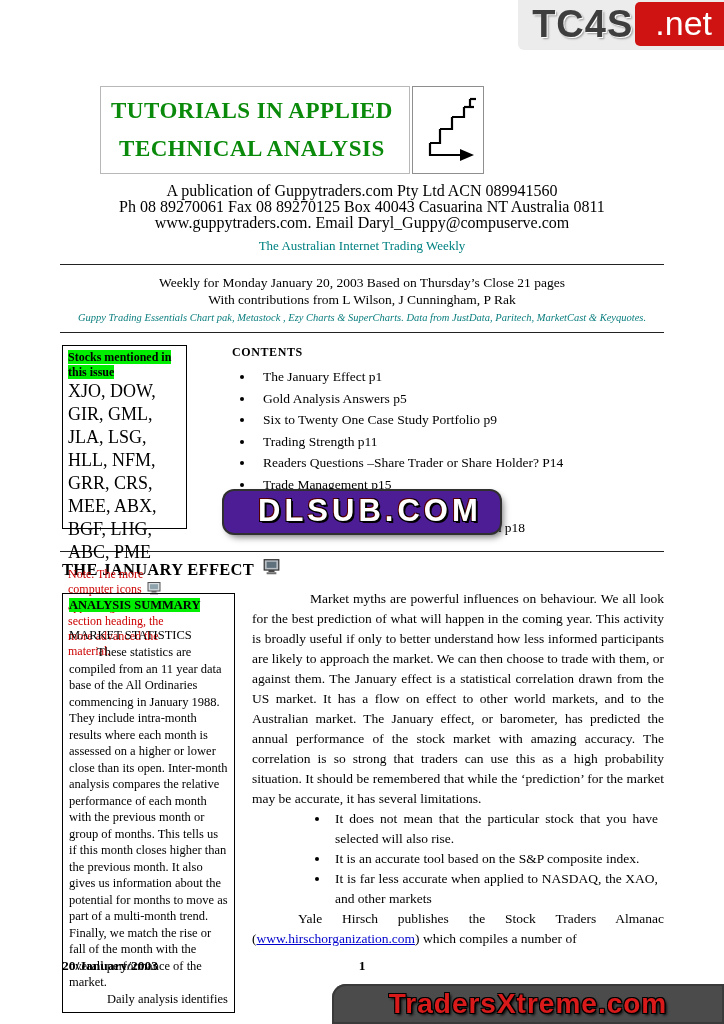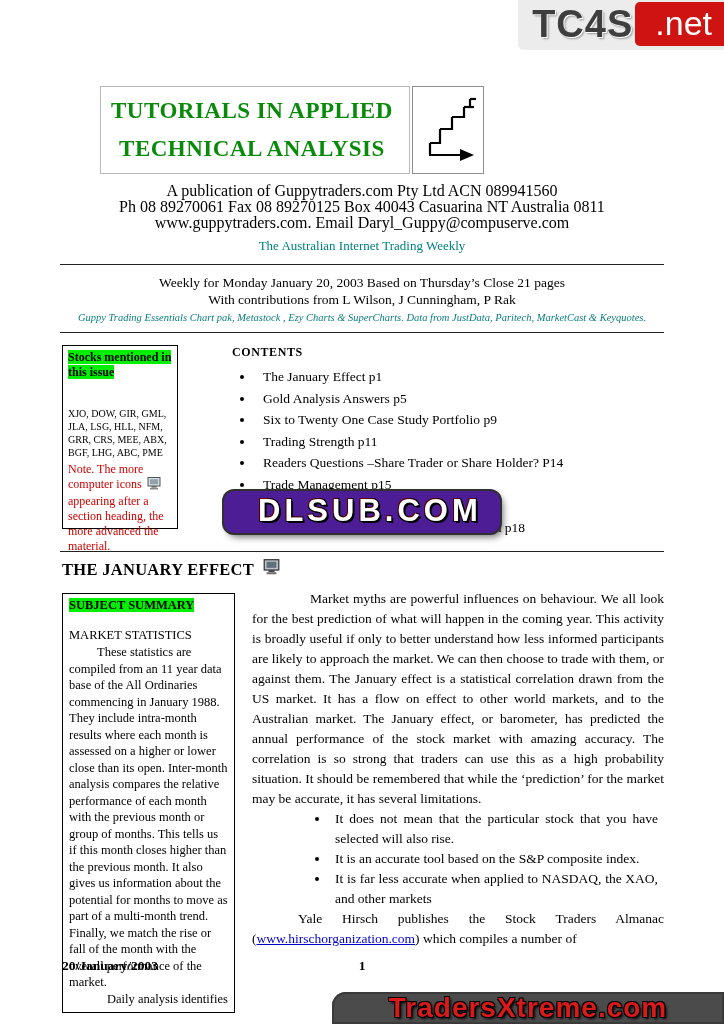--- a/index.html
+++ b/index.html
@@ -33,25 +33,25 @@
 
   .rule { border:none; border-top:1px solid #222; margin:8px 60px 0 60px; }
 
   
   .issue-info { margin-top:9px; text-align:center; }
   .issue-line1, .issue-line2 { font-size:13.5px; line-height:17px; }
   .issue-line3 { font-size:10.5px; font-style:italic; color:#0a7d7d; margin-top:3px; line-height:13px; }
 
   
   .contents-section { position:relative; margin:10px 60px 0 62px; height:200px; }
-  .stocks-box { position:absolute; left:0; top:2px; width:116px; height:184px;
+  .stocks-box { position:absolute; left:0; top:2px; width:125px; height:184px;
                 border:1px solid #000; padding:4px 5px; font-size:12.5px; line-height:15px; }
   .hl { background:#00ee00; font-weight:bold; }
   .stocks-heading { font-size:12px; line-height:15px; }
-  .stocks-list { margin-top:27px; font-size:10px; line-height:13px; }
+  .stocks-list { font-size:18px; line-height:23px; }
   .note { color:#cc0000; font-size:12px; line-height:15px; margin-top:3px; }
   .mini-icon { display:inline-block; vertical-align:-2px; margin:0 2px; }
 
   .contents-col { margin-left:170px; }
   .contents-heading { font-size:12px; font-weight:bold; letter-spacing:0.6px; line-height:19px; }
   .contents-col ul { margin:4px 0 0 23px; padding:0; }
   .contents-col li { font-size:13.5px; line-height:21.5px; padding-left:8px; }
 
   .wm-mid { position:absolute; left:162px; top:148px; background:#4c1d95;
             border-radius:10px; padding:2px 18px 4px 34px;
@@ -77,21 +77,21 @@
   .art-bullets { margin:0 0 0 62px; padding:0 6px 0 16px; }
   .art-bullets li { padding-left:5px; text-align:justify; }
   .p2 { text-indent:46px; }
   .link { color:#0000cc; text-decoration:underline; }
 
   
   .footer { position:absolute; left:62px; right:62px; top:958px;
             font-size:13.5px; font-weight:bold; }
   .footer-page { position:absolute; left:50%; transform:translateX(-50%); font-weight:bold; }
 
-  .wm-bottom { position:absolute; right:0; bottom:0; width:392px; height:32px;
+  .wm-bottom { position:absolute; right:0; bottom:0; width:392px; height:40px;
                background:#4b4b4b; border-radius:14px 0 0 0;
                display:flex; align-items:center; justify-content:center;
                box-shadow:inset 0 0 0 2px #3a3a3a; }
   .wm-bottom span { font-family:"Liberation Sans", sans-serif; font-weight:bold; font-size:28px;
                     color:#d81a1a; letter-spacing:1px;
                     text-shadow:1px 1px 0 #000, -1px -1px 0 #000, 1px -1px 0 #000, -1px 1px 0 #000, 2px 2px 3px #000; }
 </style>
 </head>
 <body>
 
@@ -188,21 +188,21 @@
           <rect x="1" y="0.5" width="12" height="8.5" fill="#b9bfc4" stroke="#333" stroke-width="1"></rect>
           <rect x="3" y="2.2" width="8" height="5" fill="#5d707c"></rect>
           <rect x="4.5" y="9" width="5" height="1.6" fill="#444"></rect>
           <rect x="3" y="10.8" width="8" height="1.7" fill="#6f6f6f"></rect>
         </svg>
       </span>
     </div>
 
     <div class="article-body">
       <div class="summary-box">
-        <div class="sum-head"><span class="hl">SUBJECT SUMMARY</span></div>
+        <div class="sum-head"><span class="hl">ANALYSIS SUMMARY</span></div>
         <div class="sum-sub">MARKET STATISTICS</div>
         <div class="sum-body">These statistics are compiled from an 11 year data base of the All Ordinaries commencing in January 1988. They include intra-month results where each month is assessed on a higher or lower close than its open. Inter-month analysis compares the relative performance of each month with the previous month or group of months. This tells us if this month closes higher than the previous month. It also gives us information about the potential for months to move as part of a multi-month trend. Finally, we match the rise or fall of the month with the overall performance of the market.</div>
         <div class="sum-last">Daily analysis identifies</div>
       </div>
 
       <div class="main-col">
         <p class="p1">Market myths are powerful influences on behaviour. We all look for the best prediction of what will happen in the coming year. This activity is broadly useful if only to better understand  how less informed participants are likely to approach the market. We can then choose to trade with them, or against them. The January effect is a statistical correlation drawn from the US market.  It has a flow on effect to other world markets, and to the Australian market. The January effect, or barometer, has predicted the annual performance of the stock market with amazing accuracy. The correlation is so strong that traders can use this as a high probability situation. It should be remembered that while the ‘prediction’ for the market may be accurate, it has several limitations.</p>
         <ul class="art-bullets">
           <li>It does not mean that the particular stock that you have selected will also rise.</li>
           <li>It is an accurate tool based on the S&amp;P composite index.</li>

